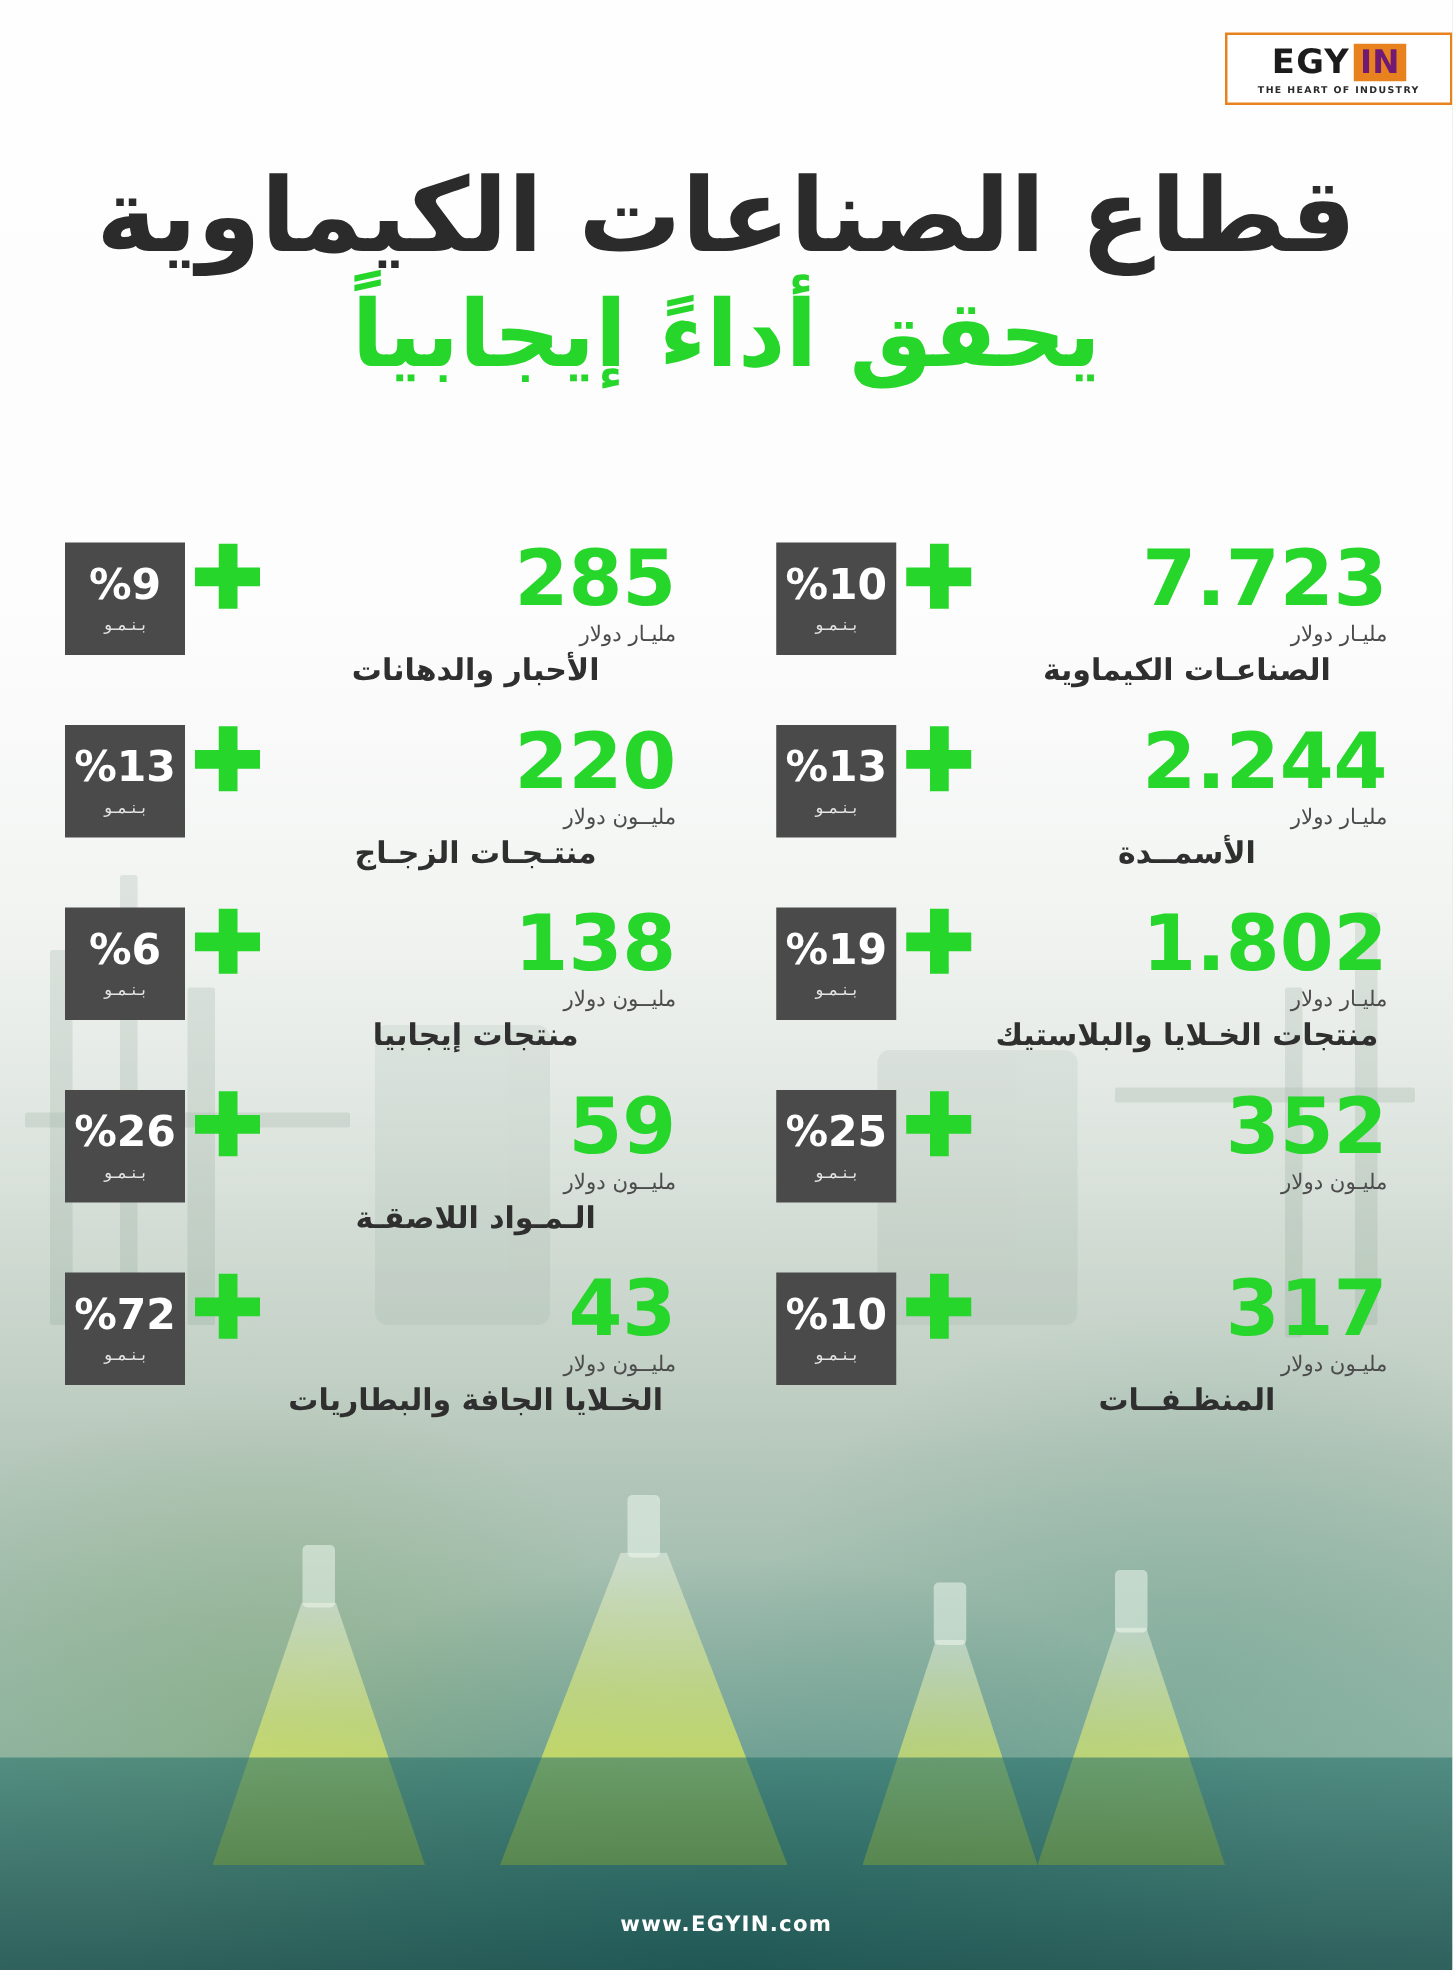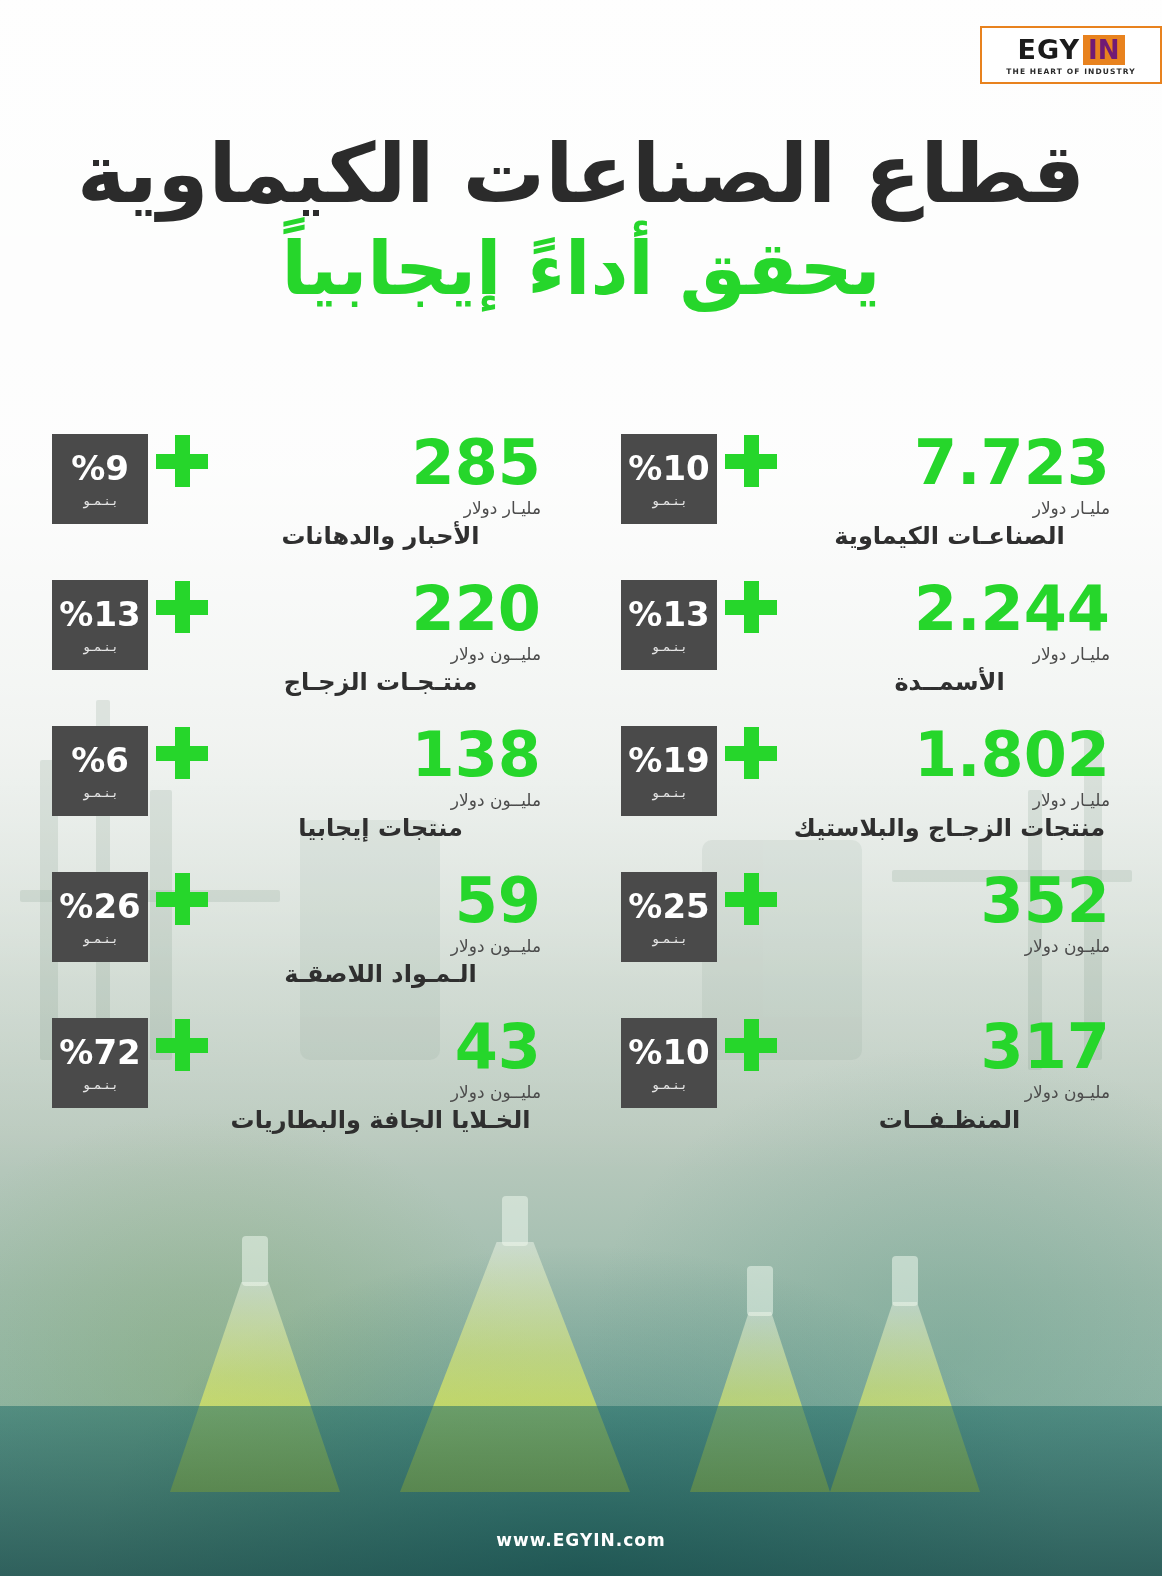--- a/index.html
+++ b/index.html
@@ -351,21 +351,21 @@
         <div class="plus"></div>
         <div class="badge">
           <div class="badge-pct">%13</div>
           <div class="badge-word">بـنـمـو</div>
         </div>
       </div>
       <div class="stat">
         <div class="figures">
           <div class="value">1.802</div>
           <div class="unit">مليـار دولار</div>
-          <div class="label">منتجات الزجـاج والبلاستيك</div>
+          <div class="label">منتجات الخـلايا والبلاستيك</div>
         </div>
         <div class="plus"></div>
         <div class="badge">
           <div class="badge-pct">%19</div>
           <div class="badge-word">بـنـمـو</div>
         </div>
       </div>
       <div class="stat">
         <div class="figures">
           <div class="value">138</div>

